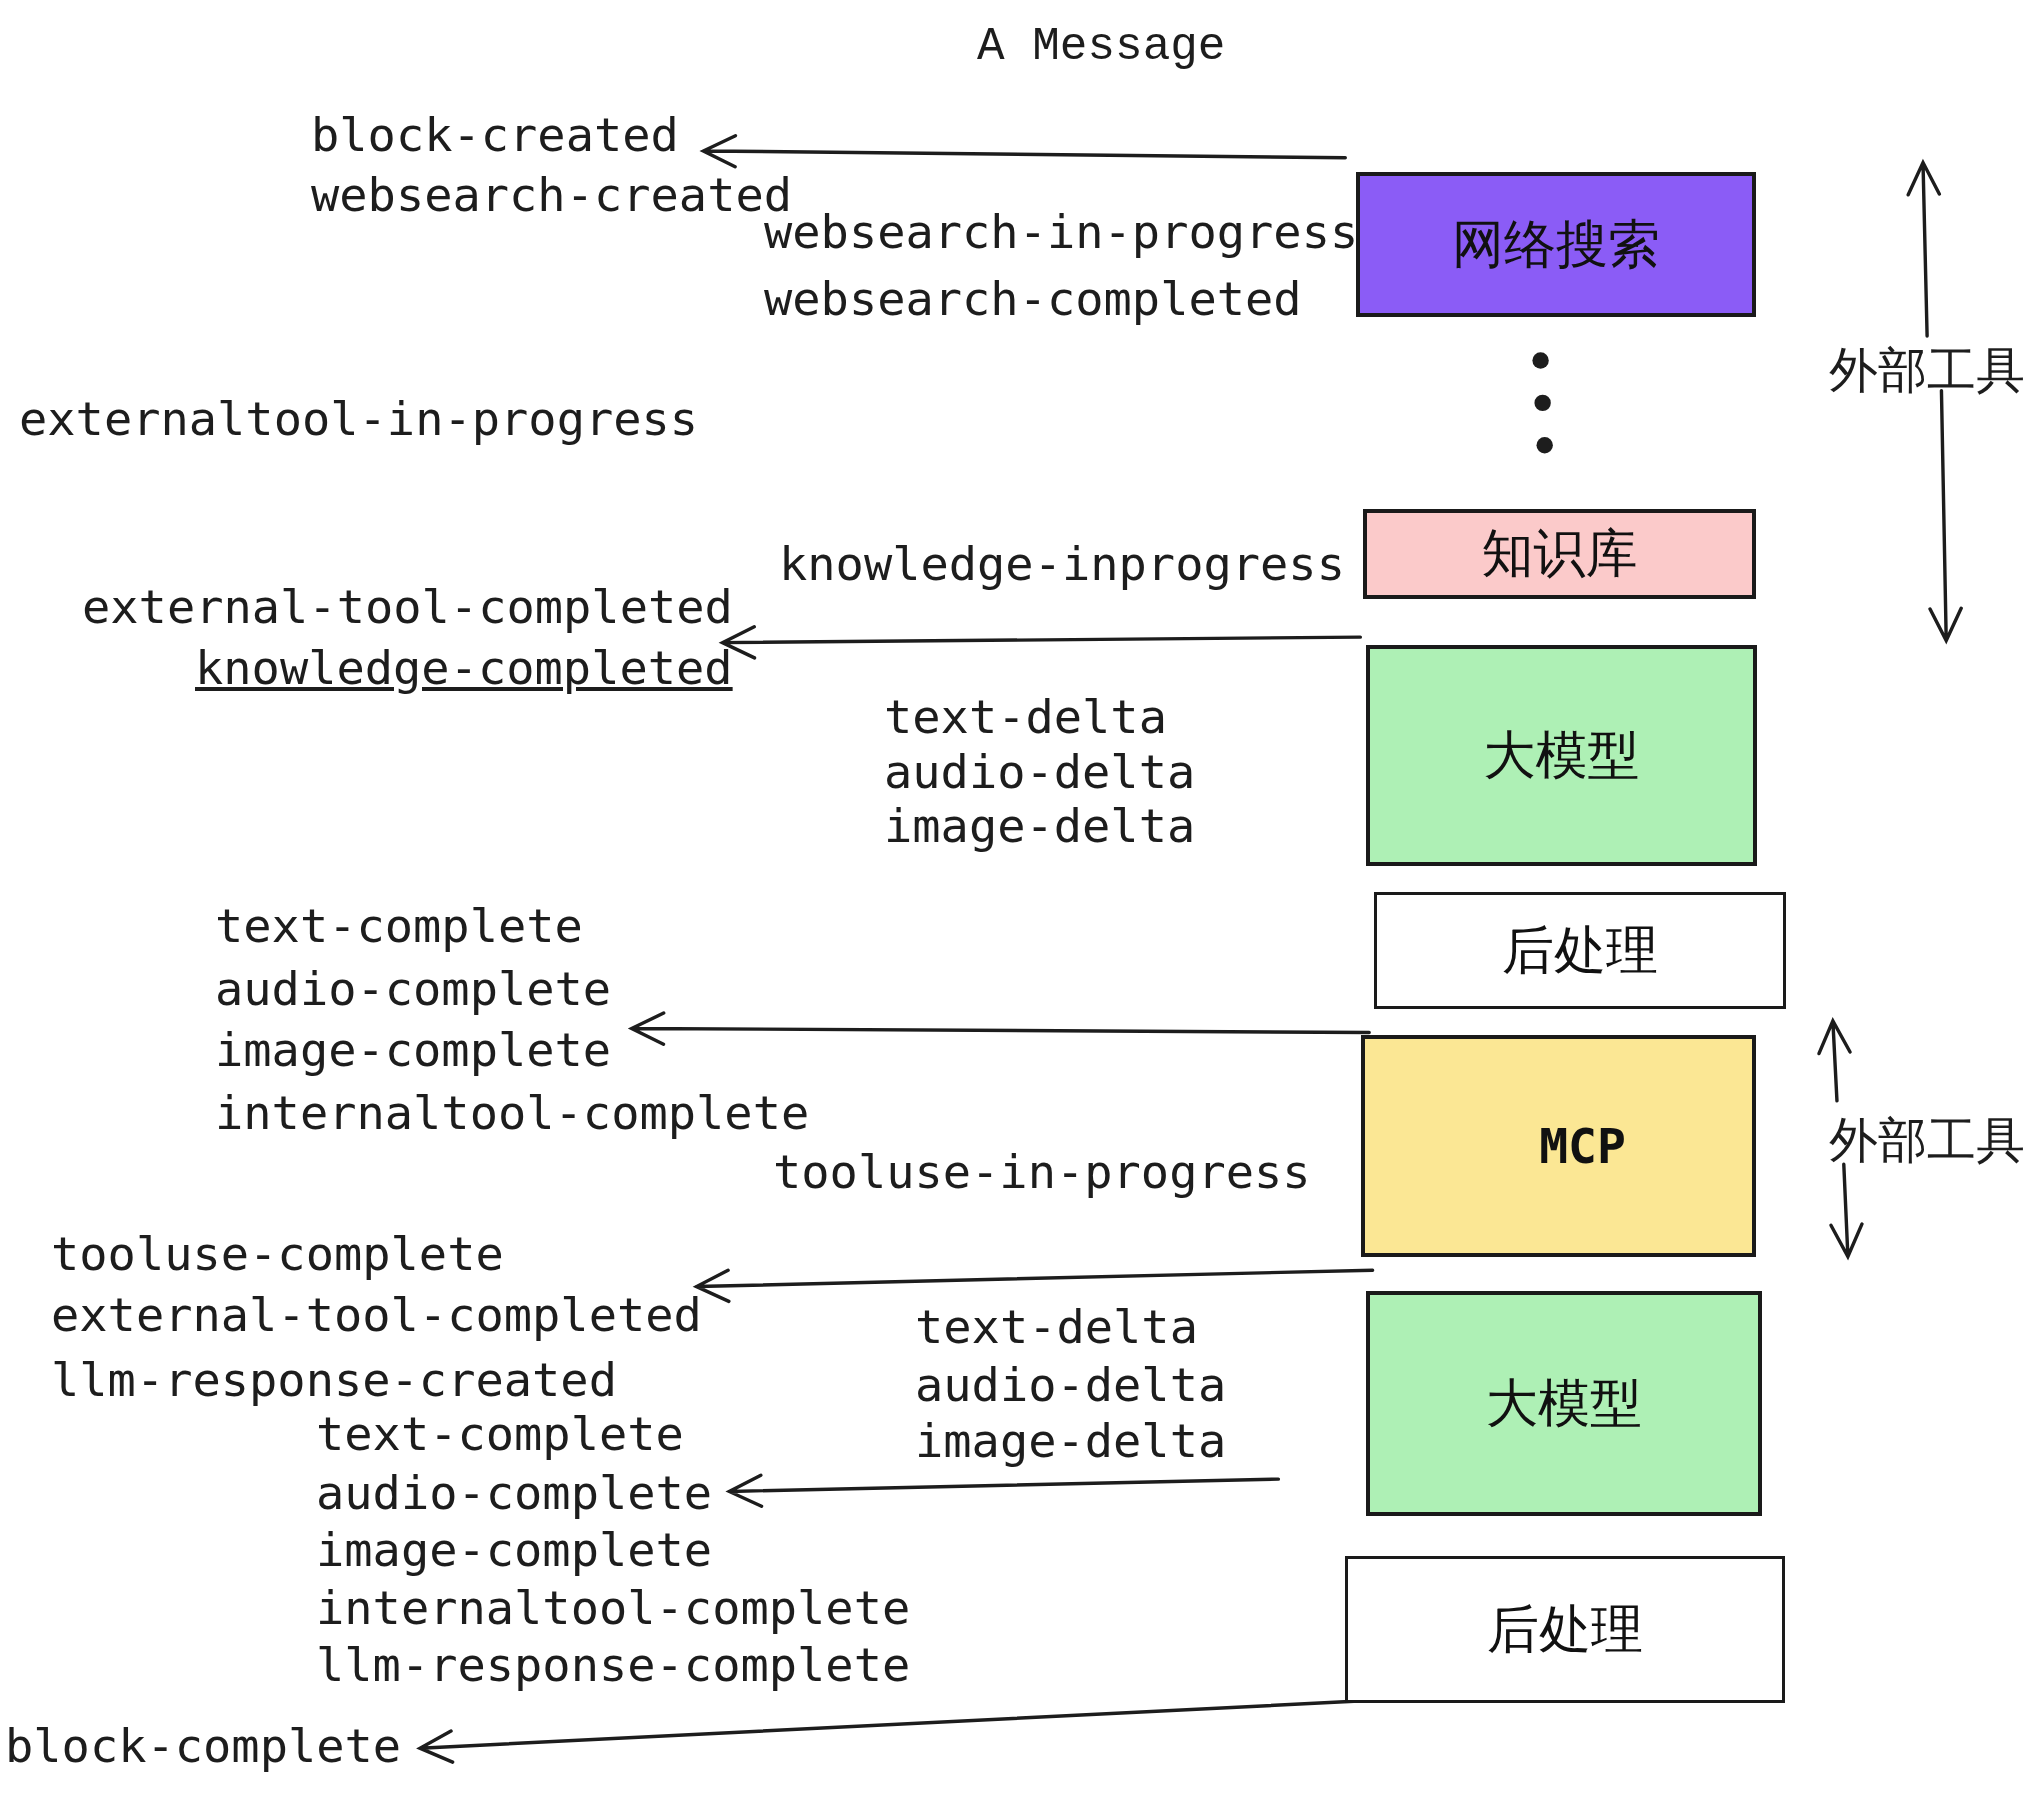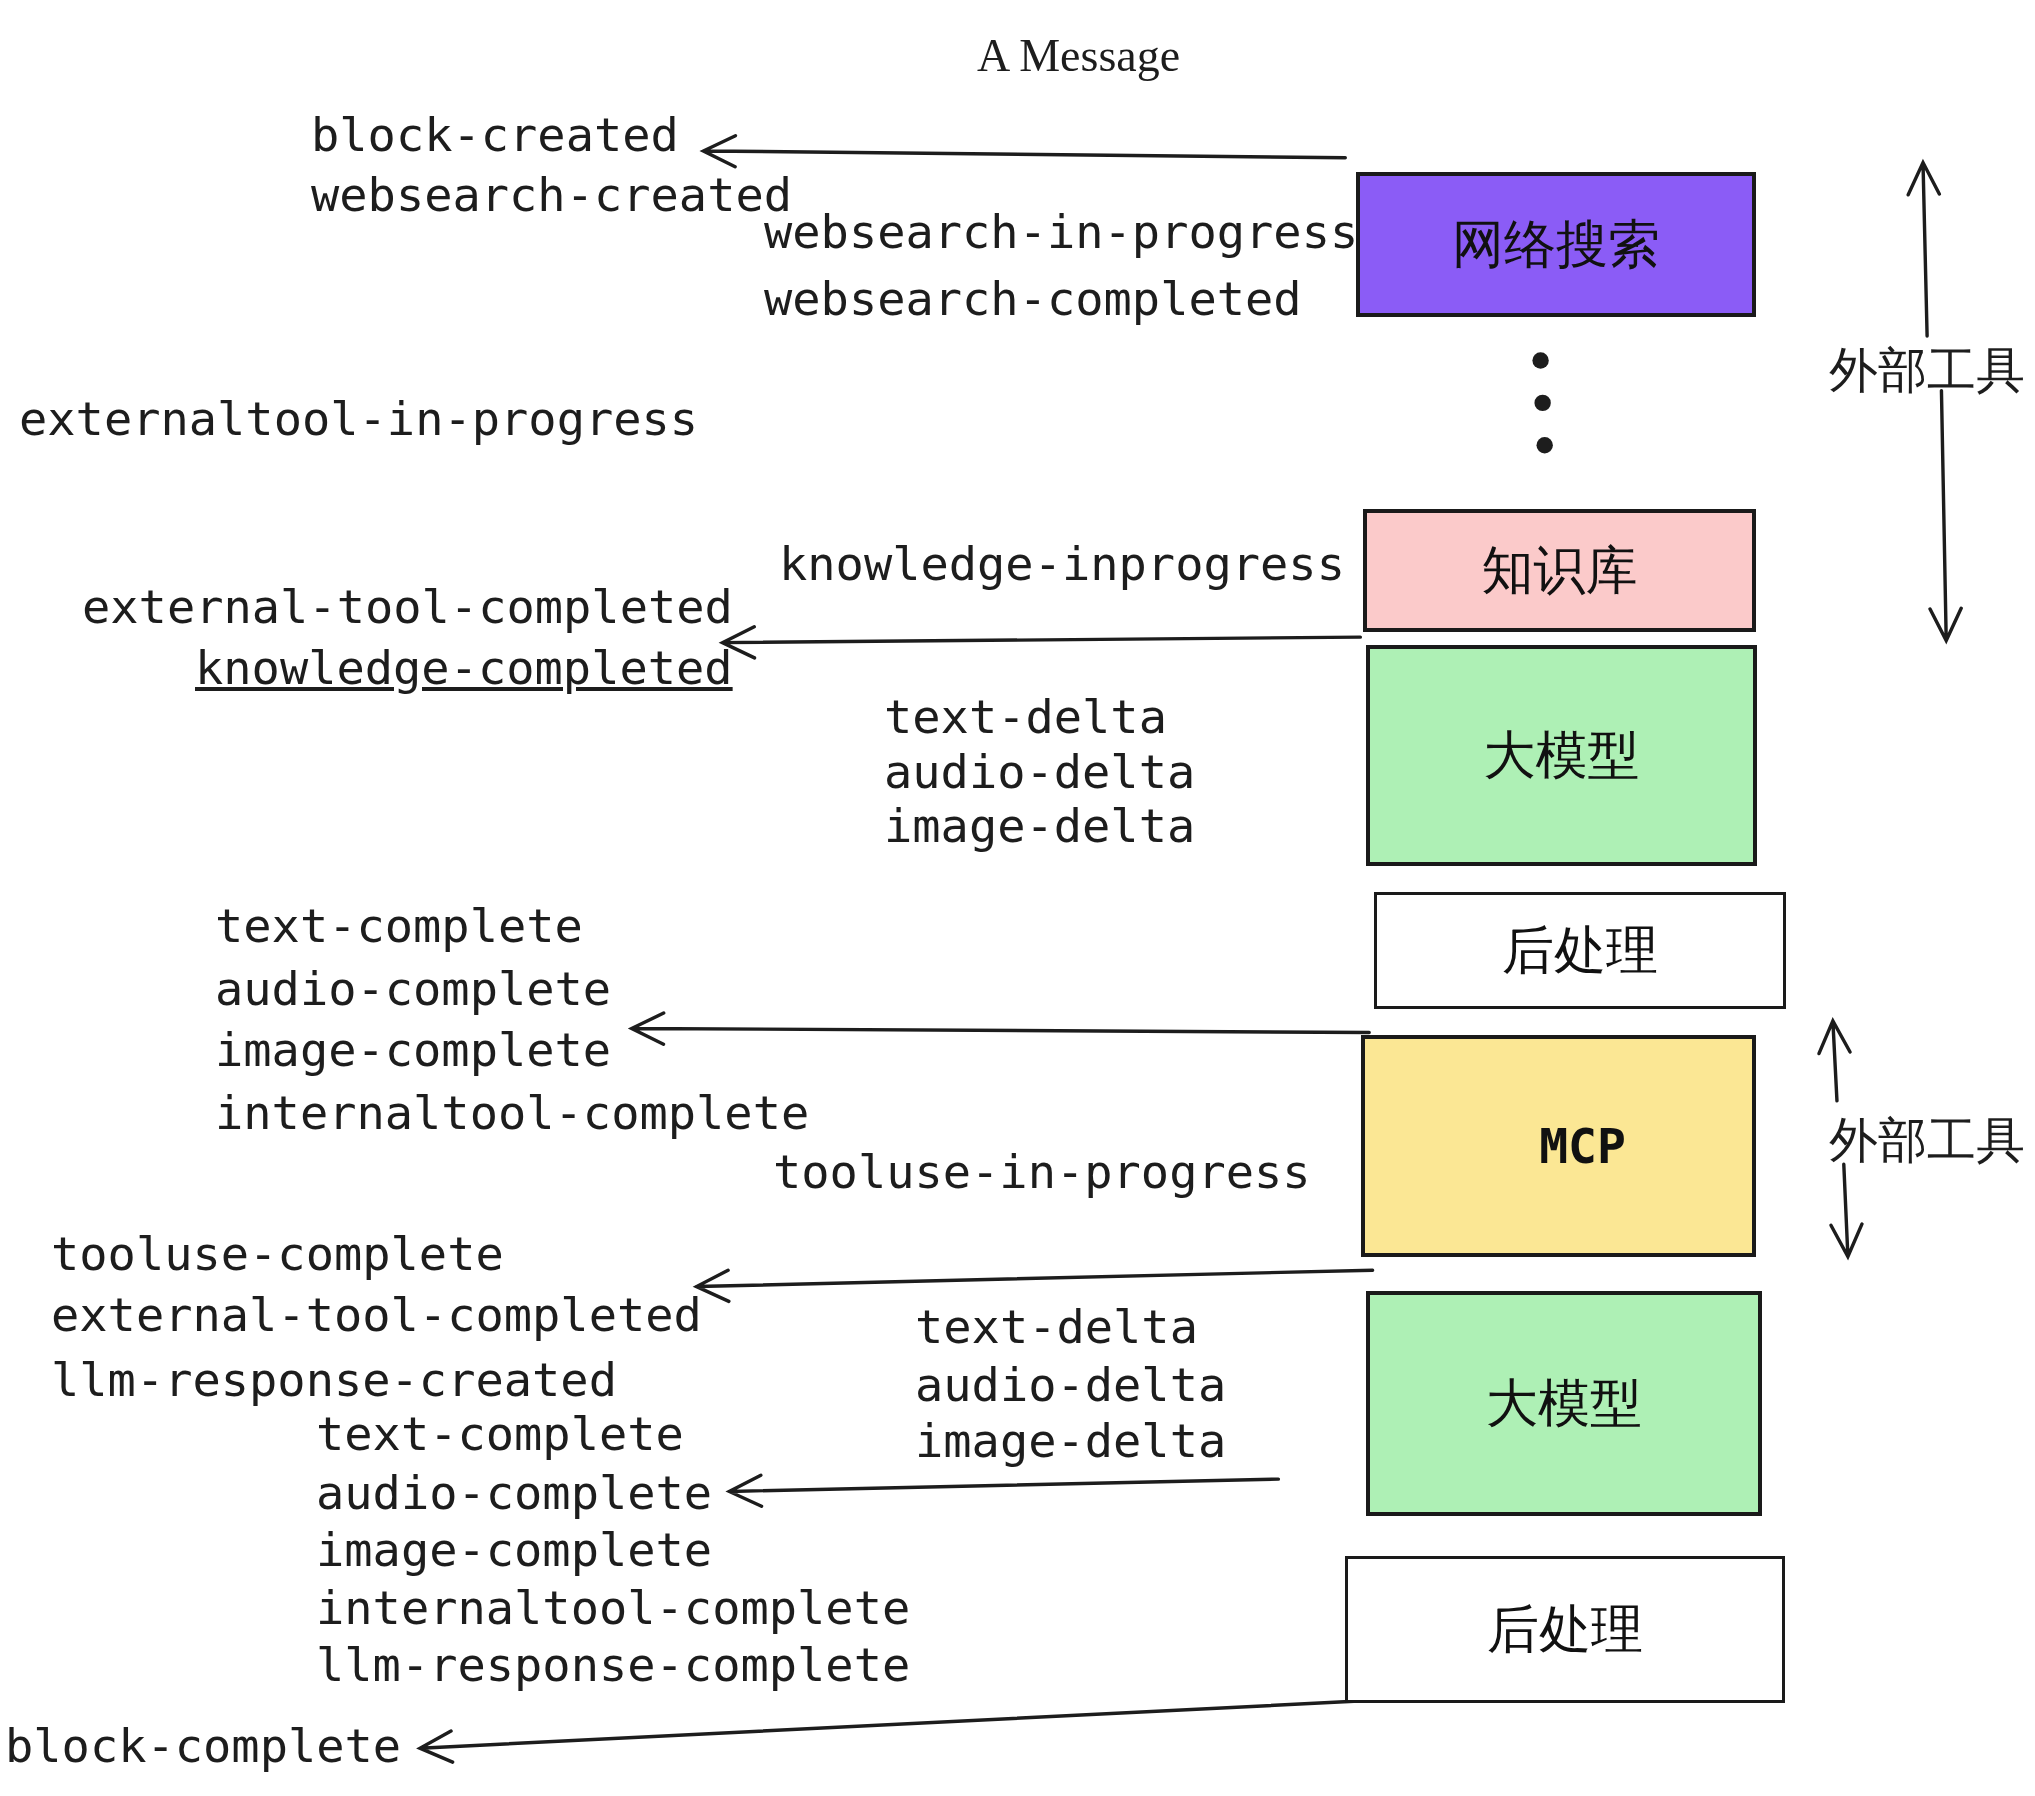--- a/index.html
+++ b/index.html
@@ -6,22 +6,21 @@
   body{
     width:2035px;height:1796px;position:relative;background:#ffffff;
     font-family:"DejaVu Sans Mono", monospace;overflow:hidden;
   }
   .event{
     position:absolute;font-size:47px;line-height:1.1;white-space:nowrap;
     color:#1d1d1d;font-family:"DejaVu Sans Mono", monospace;
   }
   .title{
     position:absolute;font-size:46px;white-space:nowrap;color:#1d1d1d;
-    font-family:Liberation Serif, serif;
-    margin-top:8px;
+    font-family:Liberation Mono, monospace;
   }
   .box{
     position:absolute;box-sizing:border-box;border:4.1px solid #1a1a1a;
     display:flex;align-items:center;justify-content:center;
   }
   .box .lbl{
     font-size:52px;color:#111;white-space:nowrap;
     font-family:"Liberation Sans","DejaVu Sans",sans-serif;
   }
   .box .lbl.mono{
@@ -80,21 +79,21 @@
 <div class="event" style="left:316px;top:1408px;">text-complete</div>
 <div class="event" style="left:316px;top:1467px;">audio-complete</div>
 <div class="event" style="left:316px;top:1524px;">image-complete</div>
 <div class="event" style="left:316px;top:1582px;">internaltool-complete</div>
 <div class="event" style="left:316px;top:1639px;">llm-response-complete</div>
 <div class="event" style="left:5px;top:1720px;text-align:center;">block-complete</div>
 
 <div class="box" style="left: 1356px; top: 172px; width: 400px; height: 145px; background: #8b5cf6; border-color: rgb(26, 26, 26);">
   <span class="lbl">网络搜索</span>
 </div>
-<div class="box" style="left: 1363px; top: 509px; width: 393px; height: 123px; background: rgb(251, 202, 202); border-color: rgb(26, 26, 26); justify-content: center;">
+<div class="box" style="left: 1363px; top: 509px; width: 393px; height: 90px; background: rgb(251, 202, 202); border-color: rgb(26, 26, 26); justify-content: center;">
   <span class="lbl">知识库</span>
 </div>
 <div class="box" style="left: 1366px; top: 645px; width: 391px; height: 221px; background: rgb(174, 240, 181); border-color: rgb(26, 26, 26);">
   <span class="lbl">大模型</span>
 </div>
 <div class="box" style="left: 1374px; top: 892px; width: 412px; height: 117px; border-width: 3.4px; background: rgb(255, 255, 255); border-color: rgb(26, 26, 26);">
   <span class="lbl">后处理</span>
 </div>
 <div class="box" style="left: 1361px; top: 1035px; width: 395px; height: 222px; background: rgb(251, 231, 148); border-color: rgb(26, 26, 26); padding-left: 48px;">
   <span class="lbl mono">MCP</span>

